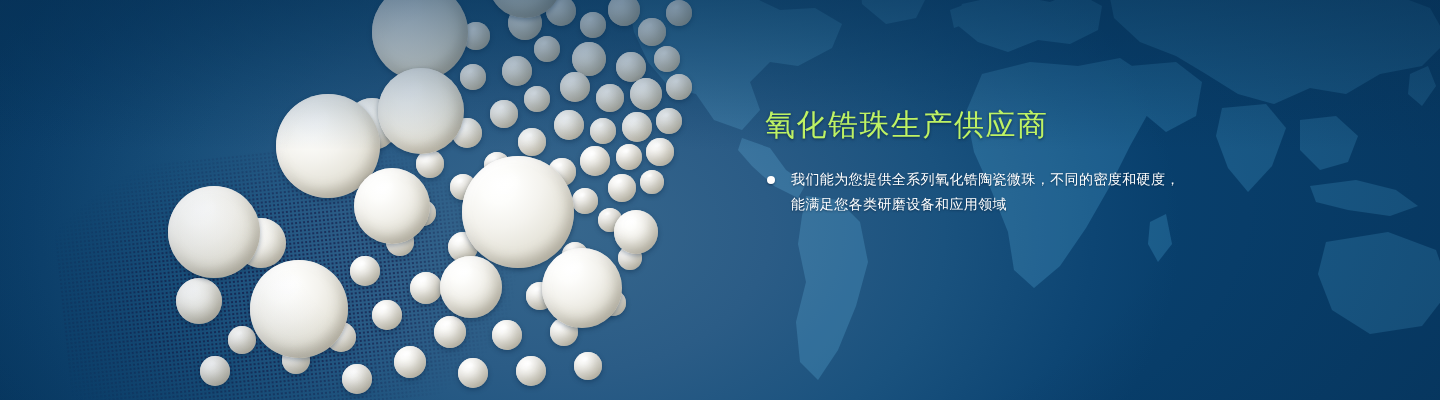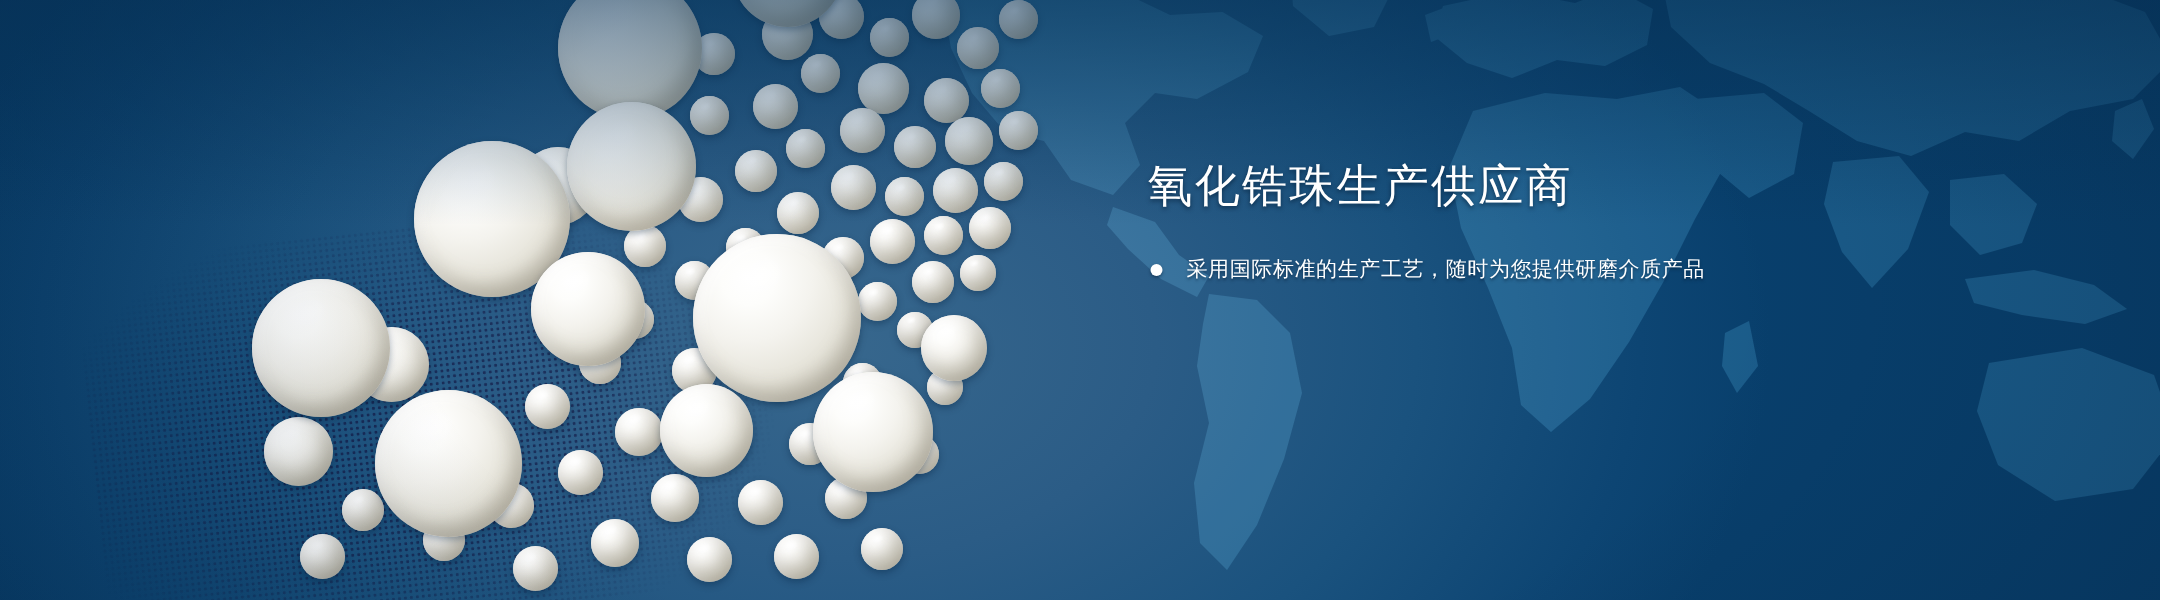--- a/index.html
+++ b/index.html
@@ -87,21 +87,21 @@
   
   .content {
     position:absolute;
     left:765px; top:105px;
     width:560px;
   }
   .headline {
     font-size:30px;
     line-height:40px;
     font-weight:400;
-    color:#ffffff;
+    color:#bef264;
     letter-spacing:1.5px;
     text-shadow:0 1px 3px rgba(2,24,48,0.65);
     white-space:nowrap;
   }
   .bullets {
     margin-top:22px;
     list-style:none;
   }
   .bullet {
     position:relative;
@@ -257,25 +257,26 @@
 
   <div class="bg-vignette"></div>
   <div class="bg-topglow"></div>
 
   <div class="content">
 
     <div class="headline">氧化锆珠生产供应商</div>
 
     <ul class="bullets">
 
-
-
       <li class="bullet">
         <span class="dot"></span>
         <span class="txt">
-          <span>采用国际标准的生产工艺，随时为您提供研磨介质产品</span>
+          <span>我们能为您提供全系列氧化锆陶瓷微珠，不同的密度和硬度，</span>
+          <span class="ln2">能满足您各类研磨设备和应用领域</span>
         </span>
       </li>
 
+
+
     </ul>
   </div>
 
 </div>
 
 </body></html>

